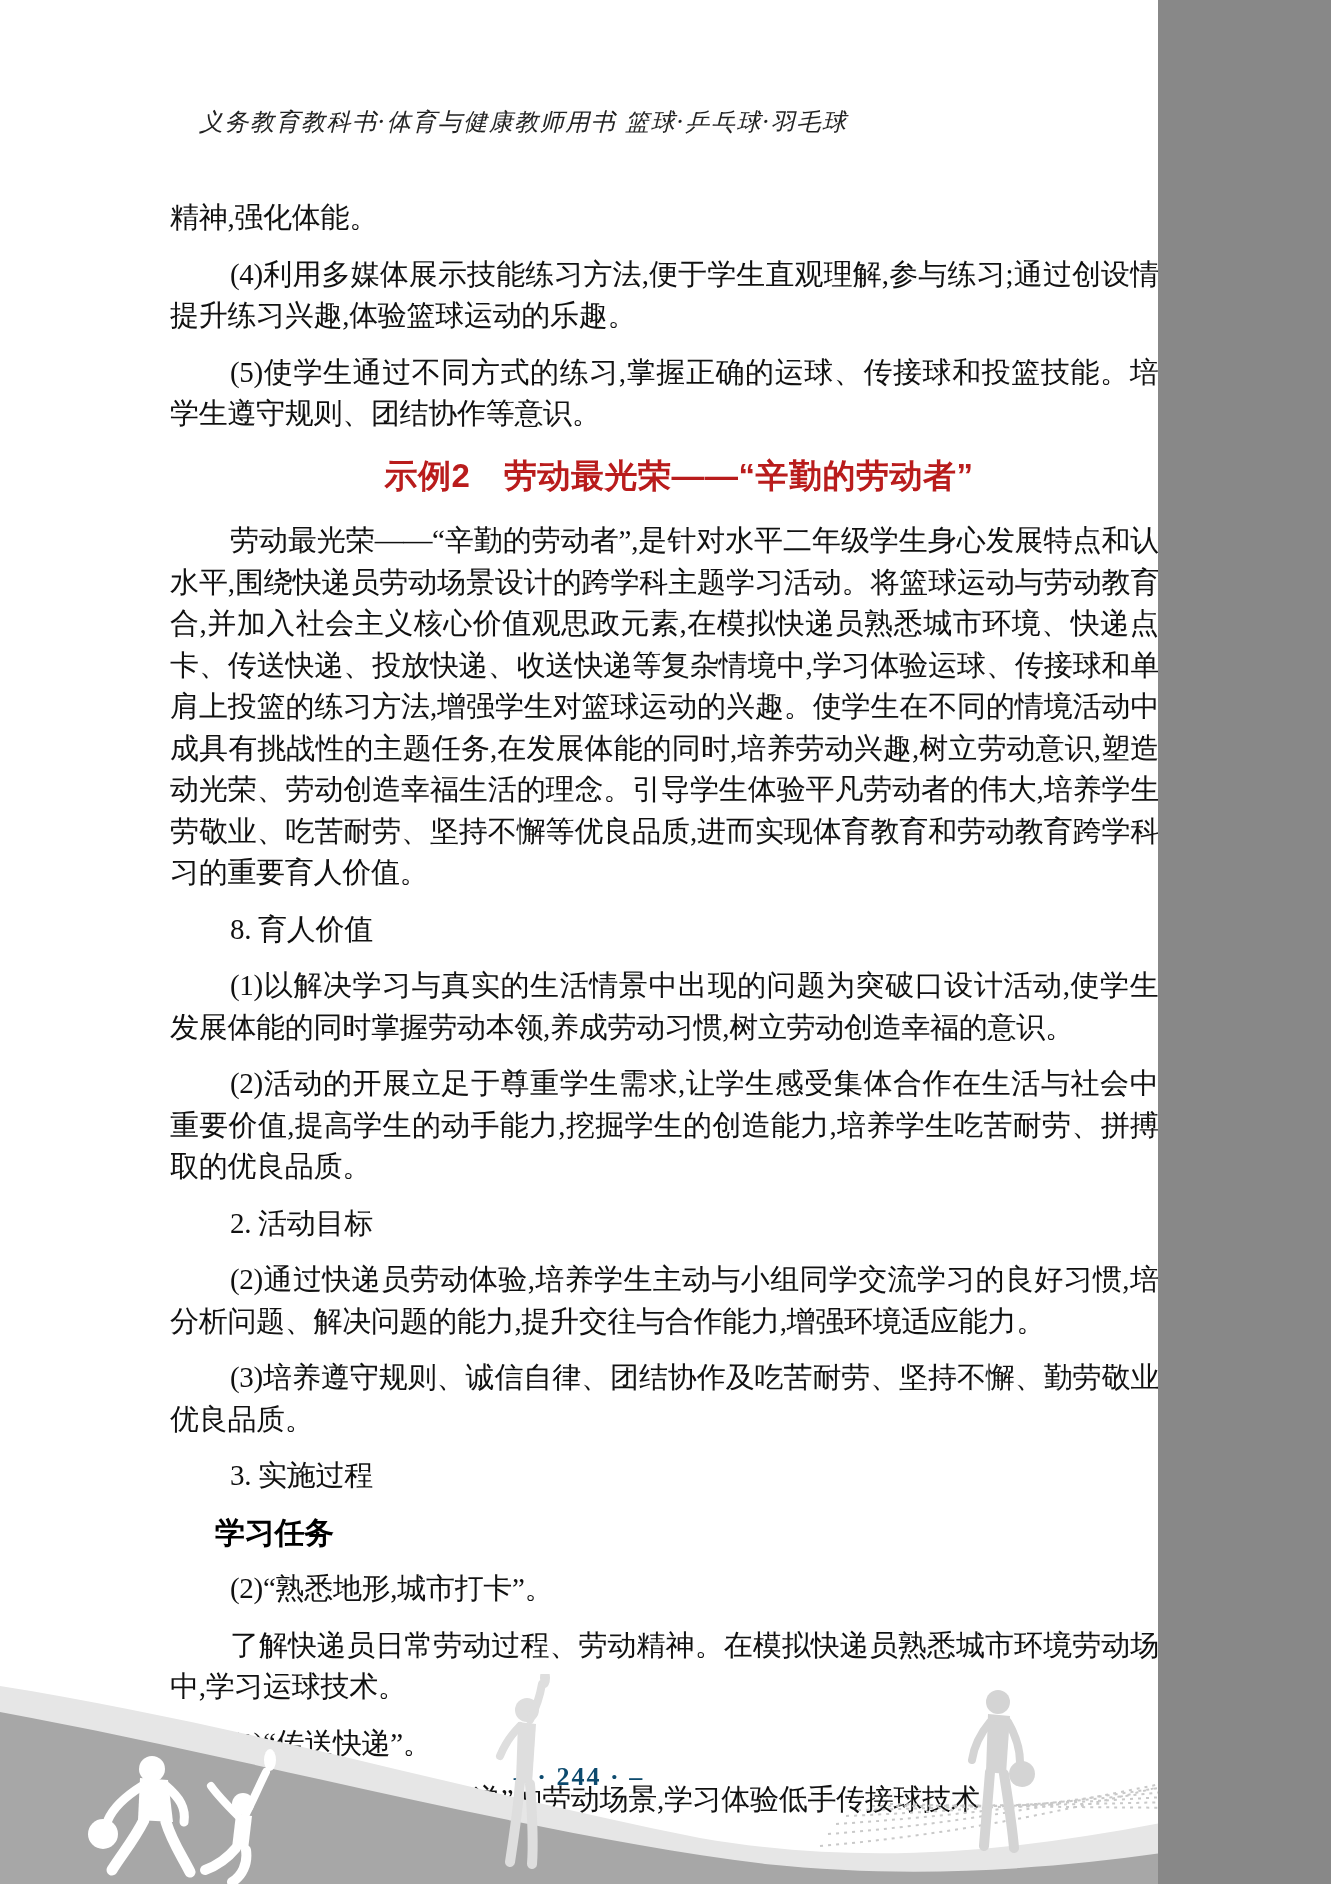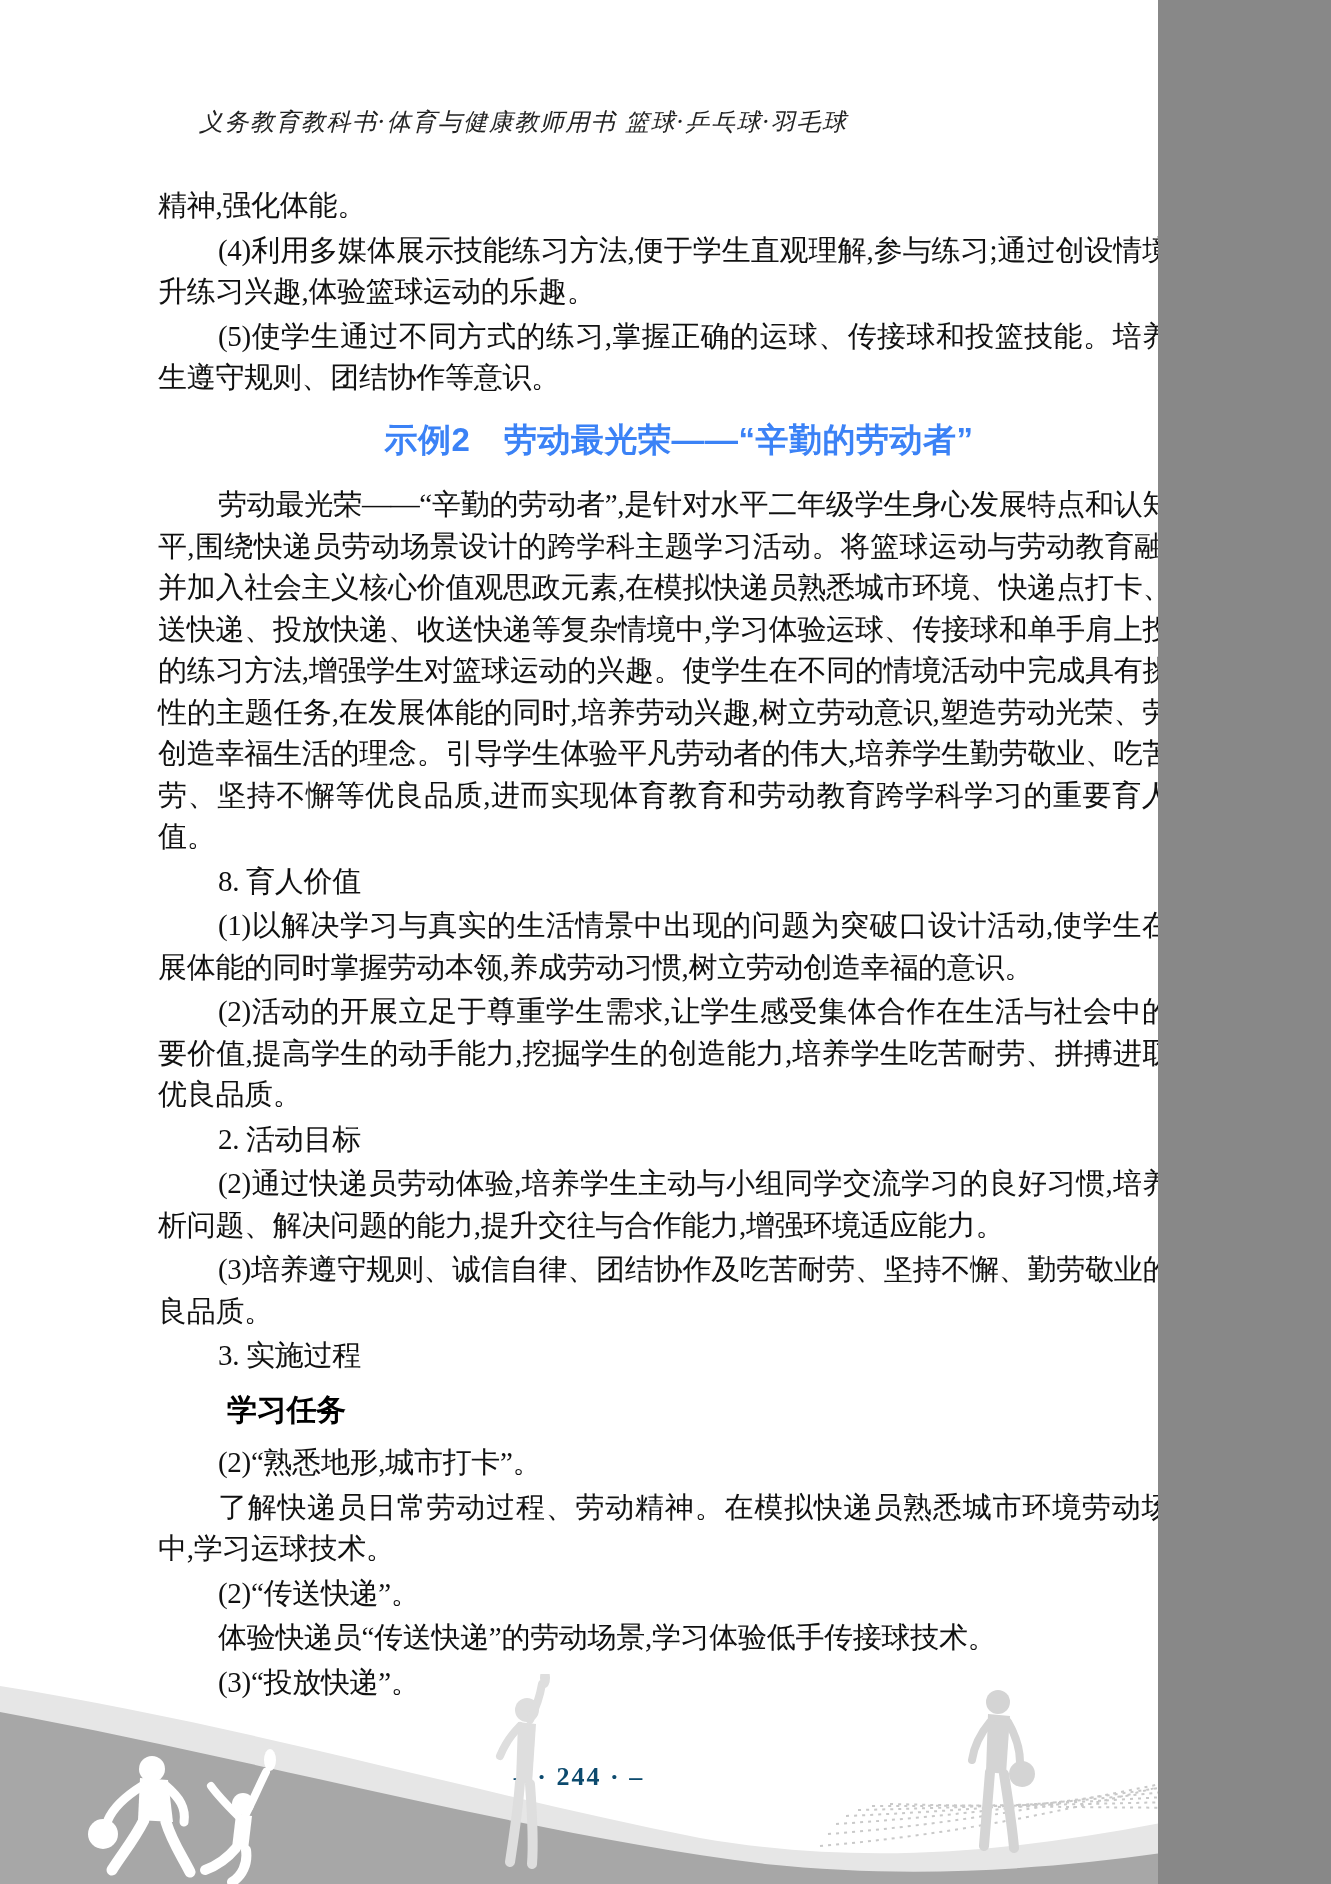--- a/index.html
+++ b/index.html
@@ -16,31 +16,31 @@
     font-family:"DejaVu Serif", serif;
     font-style:italic;
     font-size:24px;letter-spacing:1.5px;color:#222;
     white-space:nowrap;
   }
   .body-col{
     position:absolute;top:182px;left:155px;width:1048px;
     font-size:29px;line-height:41.5px;letter-spacing:-0.3px;
     text-align:justify;
   }
-  .para{margin:3px;text-indent:60px;}
+  .para{margin:15px;text-indent:60px;}
   .para.noindent{text-indent:0;}
   .example-heading{
     margin:20px 0 24px 0;
     text-align:center;
     font-family:"Liberation Sans", sans-serif;
     font-weight:bold;font-size:33px;letter-spacing:0.5px;
-    text-indent:0;color:#3b82f6;
+    text-indent:0;color:#b91c1c;
   }
   .task-heading{
-    margin:12px;
+    margin:0;
     font-family:"Liberation Sans", sans-serif;
     font-weight:bold;font-size:30px;
     text-indent:60px;line-height:41.5px;color:#000;
   }
   .page-number{
     position:absolute;left:0;right:0;bottom:92px;
     text-align:center;
     font-size:26px;letter-spacing:2px;color:#0c4a6e;font-weight:bold;
   }
   .deco{

